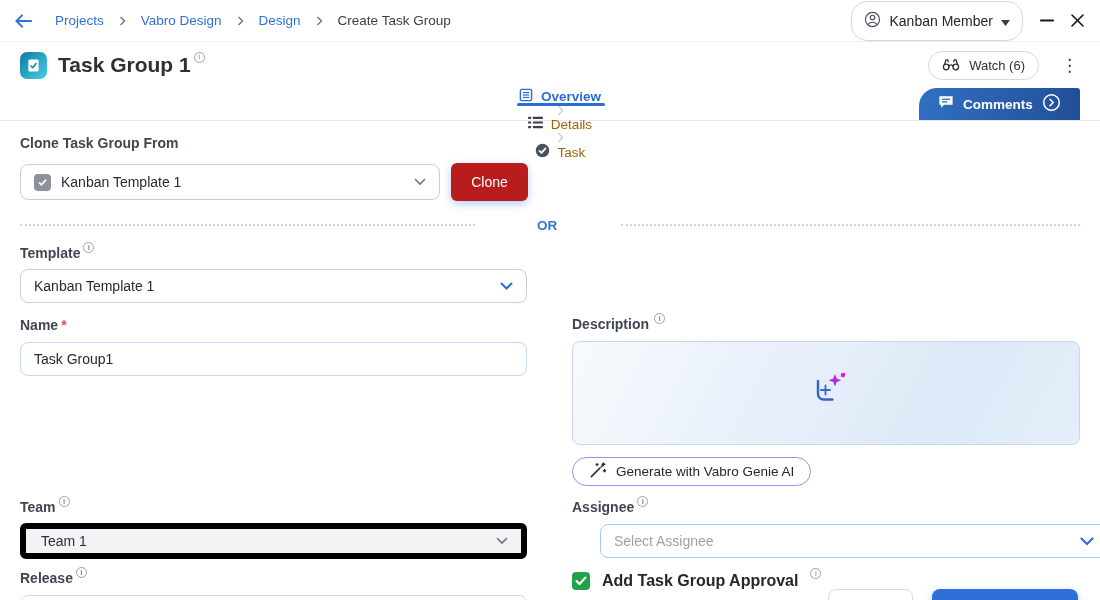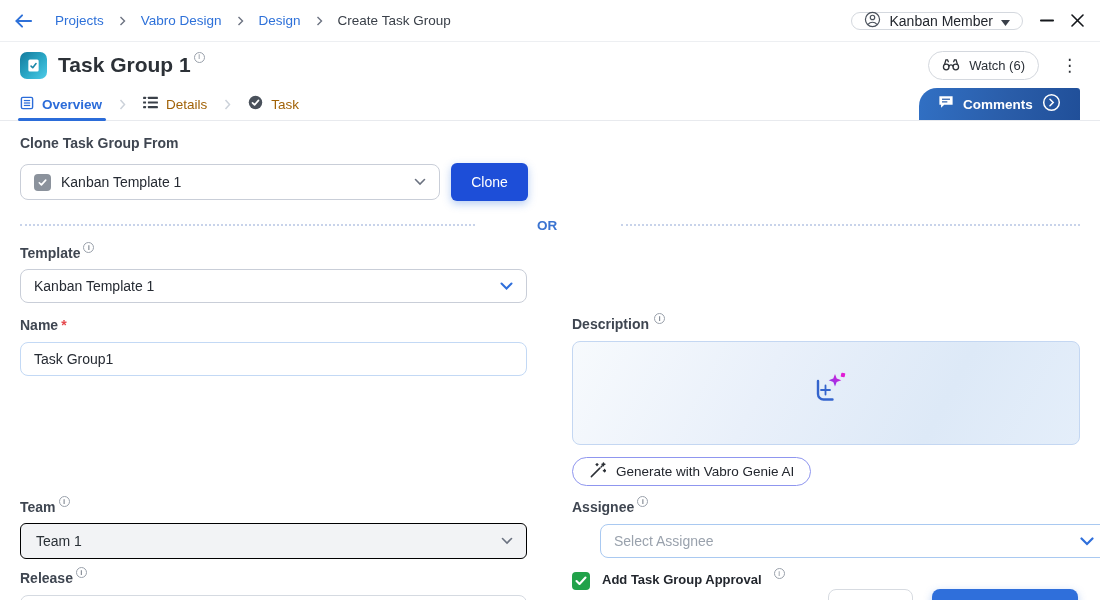--- a/index.html
+++ b/index.html
@@ -8,42 +8,42 @@
 
   
   .topbar { height:42px; display:flex; align-items:center; padding:0 16px 0 14px;
     border-bottom:1px solid #edeff2; }
   .back-btn { display:flex; align-items:center; margin-right:22px; cursor:pointer; }
   .crumbs { display:flex; align-items:center; gap:15px; font-size:13.5px; }
   .crumb-link { color:#2e71d9; cursor:pointer; }
   .crumb-current { color:#3a4049; }
   .crumb-sep { display:flex; align-items:center; }
   .topbar-right { margin-left:auto; display:flex; align-items:center; gap:17px; }
-  .user-pill { display:flex; align-items:center; gap:8px; height:18px; padding:0 12px;
+  .user-pill { display:flex; align-items:center; gap:8px; height:40px; padding:0 12px;
     border:1px solid #d4d8de; border-radius:16px; font-size:14px; color:#23272e; cursor:pointer; }
   .win-icon { display:flex; align-items:center; cursor:pointer; }
 
   
   .header { height:46px; display:flex; align-items:center; padding:0 18px 0 20px; }
   .title-icon { width:27px; height:27px; border-radius:7px; flex:0 0 27px;
     background:linear-gradient(135deg,#147a9d 0%,#2ba9c7 55%,#4ecbe8 100%);
     display:flex; align-items:center; justify-content:center; margin-right:11px; }
   .page-title { font-size:21px; font-weight:700; color:#2c3137; }
   .info-badge { width:11px; height:11px; border:1px solid #9aa1ab; border-radius:50%;
     font-size:8px; line-height:1; color:#848b95; display:inline-flex; align-items:center;
     justify-content:center; flex:0 0 11px; }
   .title-info { position:relative; top:-8px; left:3px; }
   .header-right { margin-left:auto; display:flex; align-items:center; }
   .watch-pill { display:flex; align-items:center; gap:9px; height:29px; padding:0 13px;
     border:1px solid #d4d8de; border-radius:16px; font-size:13px; color:#2b3138; cursor:pointer; }
   .kebab { font-size:17px; color:#2c3036; margin-left:18px; padding:0 4px; cursor:pointer; }
 
   
   .tabs { position:relative; height:33px; border-bottom:1px solid #e8eaee;
-    display:flex; align-items:center; padding-left:20px; }
+    display:flex; align-items:center; padding-left:20px;flex-direction:column; }
   .tab { display:flex; align-items:center; gap:8px; font-size:13.5px; height:100%;
     position:relative; color:#a16207; font-weight:500; cursor:pointer; }
   .tab.active { color:#2b6cd9; font-weight:600; }
   .tab.active::after { content:""; position:absolute; left:-2px; right:-4px; bottom:-1px;
     height:3px; background:#2b6cd9; border-radius:2px; }
   .tab-sep { margin:0 17px; display:flex; align-items:center; }
   .comments-btn { position:absolute; right:20px; top:0; height:32px; width:161px;
     background:linear-gradient(100deg,#3170c4 0%,#2a5da9 55%,#204f99 100%);
     border-radius:18px 3px 0 0; display:flex; align-items:center; justify-content:center;
     gap:9px; cursor:pointer; }
@@ -53,47 +53,47 @@
   .content { position:relative; height:479px; overflow:hidden; }
   .field-label { font-size:14px; color:#3f4651; display:flex; align-items:flex-start; gap:3px;font-weight:bold; }
   .req { color:#e5484d; }
   .sel, .inp { height:34px; border:1px solid #c9ced8; border-radius:8px; background:#fff;
     display:flex; align-items:center; padding:0 13px; font-size:14px; color:#262b33; cursor:pointer; }
   .chev { margin-left:auto; display:flex; align-items:center; }
   .abs { position:absolute; }
 
   .clone-row { display:flex; align-items:flex-start; }
   .clone-sel { width:420px; height:36px; gap:10px; }
-  .clone-btn { width:77px; height:38px; margin-left:11px; margin-top:-1px; background:#1d4ed8;
+  .clone-btn { width:77px; height:38px; margin-left:11px; margin-top:-1px; background:#b91c1c;
     border:none; border-radius:6px; color:#fff; font-size:14px; cursor:pointer;
     font-family:inherit; box-shadow:0 3px 9px rgba(47,111,219,.35); }
 
   .or-divider { left:20px; right:20px; top:95px; height:18px; display:flex; align-items:center; }
   .or-line { border-top:2px dotted #c8d3ea; height:0; }
   .or-line.l { width:455px; }
   .or-line.r { flex:1; }
   .or-label { margin:0 64px 0 62px; color:#3b74d1; font-size:13.5px; font-weight:600; }
 
   .desc-box { width:508px; height:104px; border:1px solid #c4d7f2; border-radius:8px;
     background:linear-gradient(118deg,#f7fafd 0%,#e9f0fa 38%,#dde9f7 72%,#e4eefa 100%);
     display:flex; align-items:center; justify-content:center; cursor:text; }
 
   .generate-btn { height:29px; padding:0 16px; display:inline-flex; align-items:center; gap:10px;
     border:1px solid #8f96ef; border-radius:15px; background:#fff; font-size:13.5px;
     color:#23272e; cursor:pointer; font-family:inherit; }
 
-  .team-sel { width:507px; height:36px; background:#f2f3f5; border:1px solid #000000;
+  .team-sel { width:507px; height:36px; background:#f2f3f5; border:6px solid #000000;
     border-radius:6px; color:#2a3036; padding-left:15px; }
   .assignee-sel { width:508px; border-color:#a9c9f1; }
   .placeholder-text { color:#9aa2ad; }
 
   .approval-row { display:flex; align-items:flex-start; gap:12px; cursor:pointer; }
   .checkbox { width:18px; height:18px; border-radius:4px; background:#21a24a;
     display:flex; align-items:center; justify-content:center; flex:0 0 18px; }
-  .approval-label { font-size:13px; font-weight:600; color:#23272e; }
+  .approval-label { font-size:16px; font-weight:600; color:#23272e; }
 
   .partial-btn-ghost { left:828px; top:468px; width:85px; height:36px; background:#fff;
     border:1px solid #d7dbe1; border-radius:8px; cursor:pointer; }
   .partial-btn-primary { left:932px; top:468px; width:146px; height:36px; background:#2f6fdb;
     border:none; border-radius:8px; cursor:pointer; box-shadow:0 3px 9px rgba(47,111,219,.35); }
 
   .doc-chip { width:17px; height:17px; border-radius:4px; background:#8b929c;
     display:flex; align-items:center; justify-content:center; flex:0 0 17px; }
 </style>
 </head>

